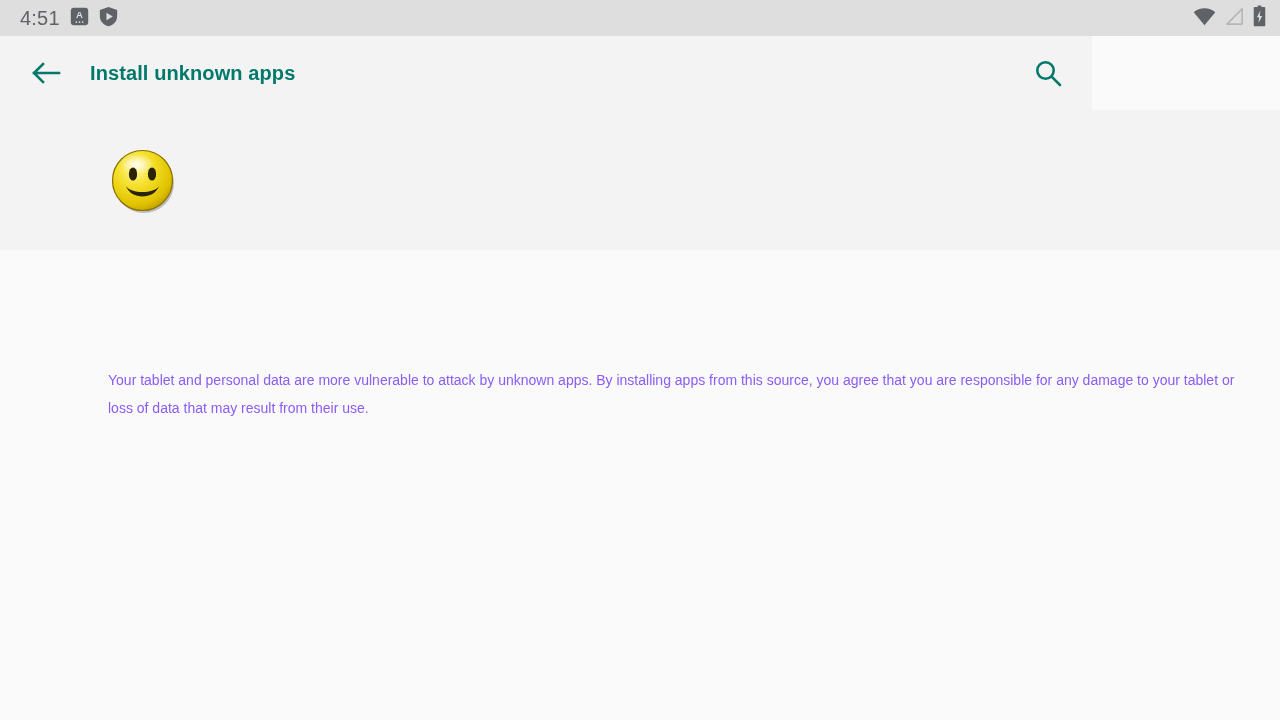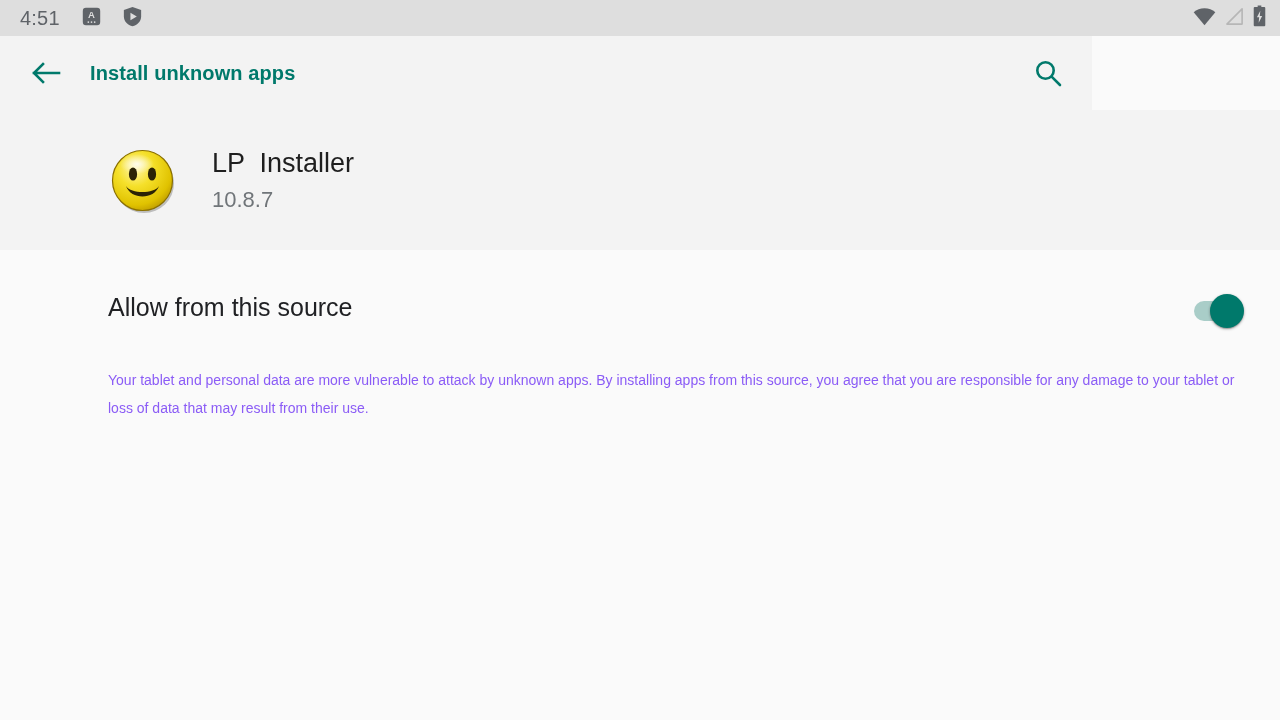--- a/index.html
+++ b/index.html
@@ -24,21 +24,21 @@
     background: #dedede;
     display: flex;
     align-items: center;
     justify-content: space-between;
     box-sizing: border-box;
     padding: 0 14px 0 20px;
   }
   .status-left {
     display: flex;
     align-items: center;
-    gap: 22px;
+    gap: 10px;
   }
   .status-clock {
     font-size: 20px;
     color: #5f6368;
     letter-spacing: .2px;
     line-height: 1;
   }
   .status-right {
     display: flex;
     align-items: center;
@@ -248,29 +248,17 @@
         </radialGradient>
       </defs>
       <ellipse cx="34" cy="35.5" rx="30" ry="29.5" fill="#000000" opacity="0.22"></ellipse>
       <circle cx="32.5" cy="32.5" r="30" fill="url(#smileyGrad)" stroke="#8a7000" stroke-width="1.2"></circle>
       <ellipse cx="27" cy="16" rx="17" ry="10" fill="url(#smileyGloss)"></ellipse>
       <ellipse cx="23" cy="26" rx="4.1" ry="6.6" fill="#2b2306"></ellipse>
       <ellipse cx="42" cy="26" rx="4.1" ry="6.6" fill="#2b2306"></ellipse>
       <path d="M16 38 C21 52 44 52 49 38 C44 46 21 46 16 38 Z" fill="#2b2306"></path>
     </svg>
   </div>
-  <div class="app-texts">
-    <div class="app-name">LP  Installer</div>
-    <div class="app-version">10.8.7</div>
-  </div>
 </div>
 
 <div class="content">
-  <div class="switch-row">
-    <span class="switch-label">Allow from this source</span>
-    <span class="spacer"></span>
-    <span class="switch">
-      <span class="switch-track"></span>
-      <span class="switch-thumb"></span>
-    </span>
-  </div>
   <div class="description">Your tablet and personal data are more vulnerable to attack by unknown apps. By installing apps from this source, you agree that you are responsible for any damage to your tablet or loss of data that may result from their use.</div>
 </div>
 
 </body></html>

